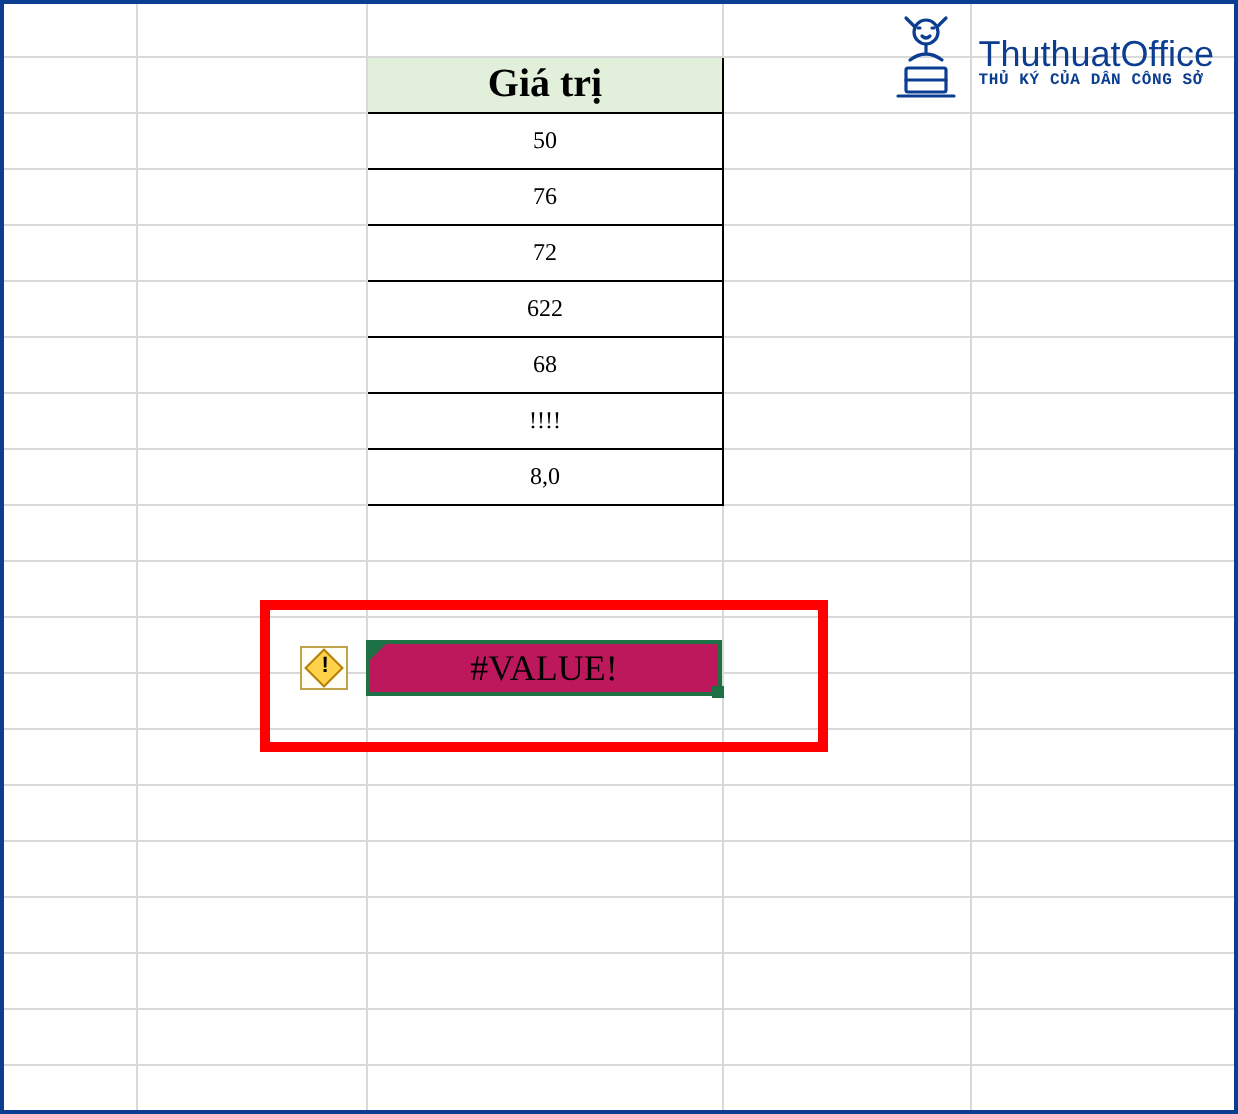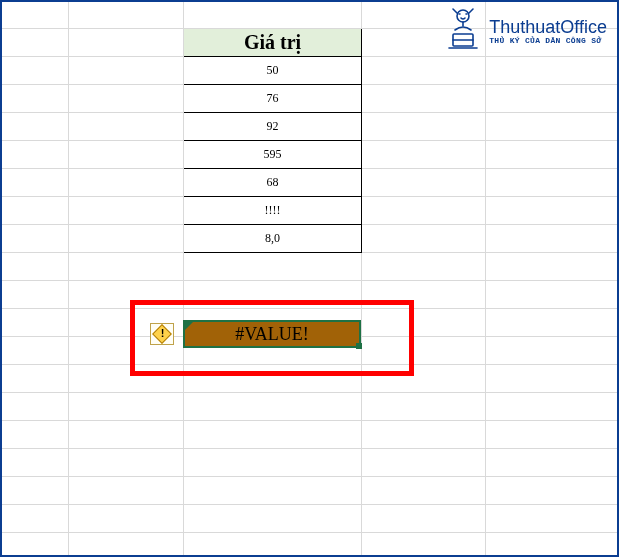--- a/index.html
+++ b/index.html
@@ -61,21 +61,21 @@
     pointer-events: none;
     z-index: 5;
   }
   .error-cell-outer {
     position: absolute;
     left: 183px;
     top: 320px;
     width: 178px;
     height: 28px;
     border: 2px solid #1e7145;
-    background: #a16207;
+    background: #be185d;
     font-size: 18px;
     text-align: center;
     line-height: 24px;
     font-family: "Times New Roman", serif;
     z-index: 6;
   }
   .error-cell-outer::after {
     content: "";
     position: absolute;
     bottom: -3px;
@@ -201,28 +201,28 @@
   <tr>
         <td></td>
         <td></td>
       <td class="data-cell">76</td>
       <td></td>
         <td></td>
       </tr>
   <tr>
         <td></td>
         <td></td>
-      <td class="data-cell">92</td>
-      <td></td>
-        <td></td>
-      </tr>
-  <tr>
-        <td></td>
-        <td></td>
-      <td class="data-cell">595</td>
+      <td class="data-cell">72</td>
+      <td></td>
+        <td></td>
+      </tr>
+  <tr>
+        <td></td>
+        <td></td>
+      <td class="data-cell">622</td>
       <td></td>
         <td></td>
       </tr>
   <tr>
         <td></td>
         <td></td>
       <td class="data-cell">68</td>
       <td></td>
         <td></td>
       </tr>

